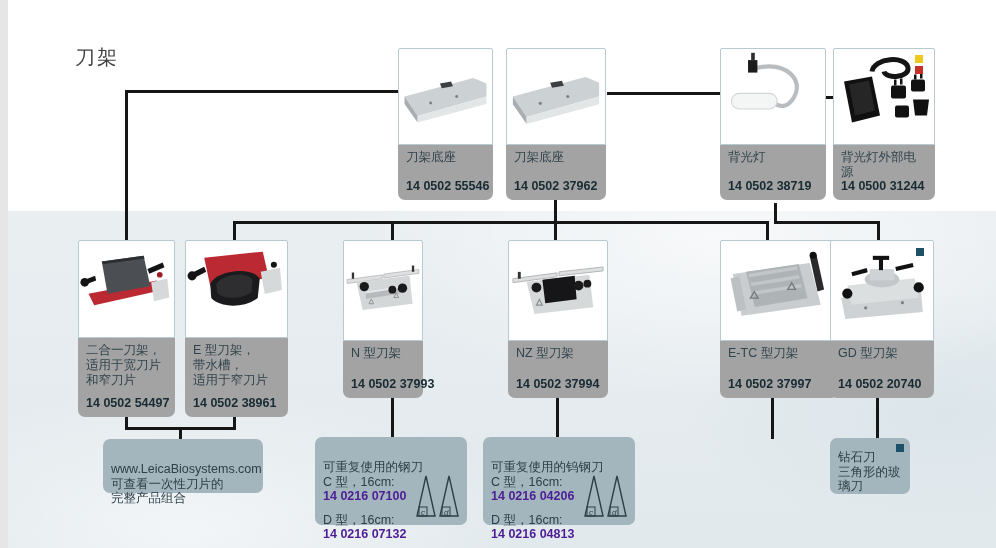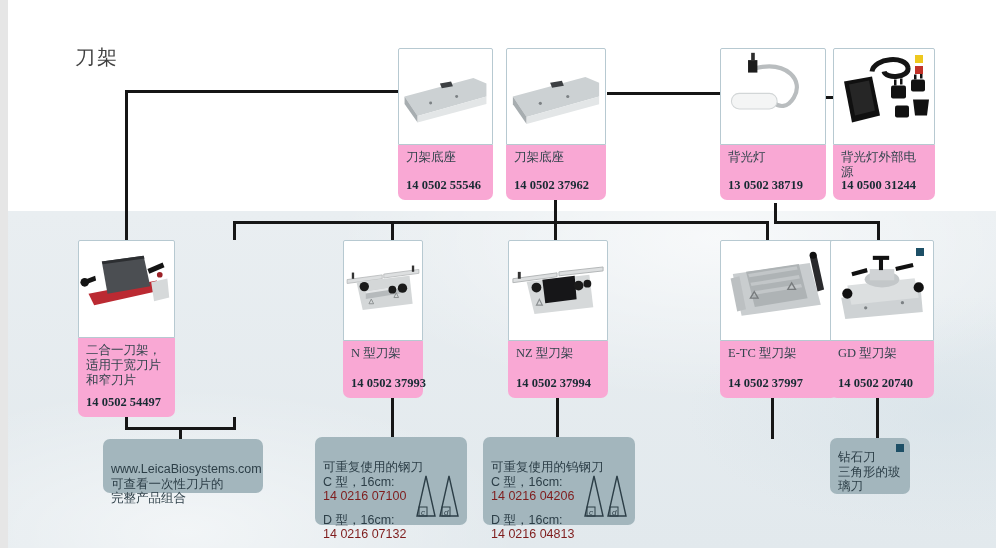--- a/index.html
+++ b/index.html
@@ -23,31 +23,31 @@
   }
   
   .ln{position:absolute;background:#161616;}
   
   .pbox{position:absolute;}
   .pimg{
     position:absolute;left:0;top:0;right:0;background:#fff;
     border:1px solid #b7c9d1;border-radius:2px 2px 0 0;box-sizing:border-box;
   }
   .plabel{
-    position:absolute;left:0;right:0;bottom:0;background:#f9a8d4;
-    border-radius:0 0 7px 7px;box-sizing:border-box;padding:5px 7px 24px 8px;font-family:Liberation Serif, serif;
+    position:absolute;left:0;right:0;bottom:0;background:#a3a3a3;
+    border-radius:0 0 7px 7px;box-sizing:border-box;padding:5px 7px 24px 8px;
   }
   .pname{font-size:12.5px;line-height:15px;color:#31434c;}
   .pnum{position:absolute;left:8px;bottom:7px;font-size:12.5px;font-weight:bold;color:#182b33;white-space:nowrap;}
   
   .nbox{
     position:absolute;background:#a3b6bd;border-radius:7px;box-sizing:border-box;
     padding:23px 8px;font-size:12.5px;line-height:14.5px;color:#2c3e47;
   }
-  .nbox .num{font-weight:normal;color:#7f1d1d;}
+  .nbox .num{font-weight:bold;color:#4c1d95;}
   .gap{height:9px;}
   .sq{position:absolute;width:8px;height:8px;}
   .sq-yellow{background:#eec81e;}
   .sq-red{background:#c23229;}
   .sq-teal{background:#1d4f66;}
   .tri-icons{position:absolute;right:7px;bottom:7px;}
   svg{display:block;}
 </style>
 </head>
 <body>
@@ -117,21 +117,21 @@
     <div class="pimg" style="height:97px">
       <svg width="100%" height="100%" viewBox="0 0 100 90" preserveAspectRatio="xMidYMid meet">
         <path d="M32,18 C64,10 80,30 70,46 C64,56 56,56 50,50" fill="none" stroke="#b9bdbf" stroke-width="4"></path>
         <rect x="26" y="10" width="9" height="12" fill="#1c1c1c"></rect>
         <rect x="29" y="3" width="3.5" height="8" fill="#2e2e2e"></rect>
         <rect x="10" y="42" width="44" height="15" rx="7.5" fill="#f4f5f5" stroke="#d2d6d7" stroke-width="1"></rect>
       </svg>
     </div>
     <div class="plabel" style="height:55px">
       <div class="pname">背光灯</div>
-      <div class="pnum">13 0502 38719</div>
+      <div class="pnum">14 0502 38719</div>
     </div>
   </div>
 
   <div class="pbox" style="left:833px;top:48px;width:102px;height:152px">
     <div class="pimg" style="height:97px">
       <svg width="100%" height="100%" viewBox="0 0 100 90" preserveAspectRatio="xMidYMid meet">
         <path d="M38,20 C40,6 72,4 74,16 C76,26 52,28 50,20" fill="none" stroke="#141414" stroke-width="5"></path>
         <polygon points="10,30 38,25 46,64 18,71" fill="#101010"></polygon>
         <polygon points="15,33 35,29 41,59 21,64" fill="#262626"></polygon>
         <rect x="57" y="34" width="15" height="13" rx="2" fill="#111"></rect>
@@ -166,20 +166,39 @@
       </svg>
     </div>
     <div class="plabel" style="height:79px">
       <div class="pname">二合一刀架，</div>
       <div class="pname">适用于宽刀片</div>
       <div class="pname">和窄刀片</div>
       <div class="pnum">14 0502 54497</div>
     </div>
   </div>
 
+  <div class="pbox" style="left:185px;top:240px;width:103px;height:177px">
+    <div class="pimg" style="height:98px">
+      <svg width="100%" height="100%" viewBox="0 0 100 90" preserveAspectRatio="xMidYMid meet">
+        <polygon points="18,14 76,8 82,34 24,42" fill="#bb2a32"></polygon>
+        <path d="M24,40 C30,26 66,22 73,35 L71,54 C56,65 33,63 25,54 Z" fill="#1b1b1d"></path>
+        <path d="M30,40 C36,30 60,27 66,36 L65,48 C54,56 36,55 31,49 Z" fill="#2e2e31"></path>
+        <polygon points="4,30 18,23 20,28 6,35" fill="#141414"></polygon>
+        <circle cx="6" cy="32" r="4.5" fill="#141414"></circle>
+        <polygon points="74,28 93,24 95,46 78,50" fill="#d6d9da"></polygon>
+        <circle cx="87" cy="21" r="3" fill="#141414"></circle>
+      </svg>
+    </div>
+    <div class="plabel" style="height:79px">
+      <div class="pname">E 型刀架，</div>
+      <div class="pname">带水槽，</div>
+      <div class="pname">适用于窄刀片</div>
+      <div class="pnum">14 0502 38961</div>
+    </div>
+  </div>
 
   <div class="pbox" style="left:343px;top:240px;width:80px;height:158px">
     <div class="pimg" style="height:101px">
       <svg width="100%" height="100%" viewBox="0 0 100 90" preserveAspectRatio="xMidYMid meet">
         <polygon points="4,31 49,25 49,30 4,36" fill="#dddfe0" stroke="#b3b6b7" stroke-width="1"></polygon>
         <polygon points="51,24 96,18 96,23 51,29" fill="#dddfe0" stroke="#b3b6b7" stroke-width="1"></polygon>
         <rect x="10" y="22" width="3" height="8" fill="#333"></rect>
           <rect x="87" y="13" width="3" height="8" fill="#333"></rect>
         <polygon points="16,34 84,26 88,62 24,70" fill="#d4d7d8"></polygon>
         <polygon points="28,46 72,39 72,49 28,56" fill="#b6babc"></polygon>

